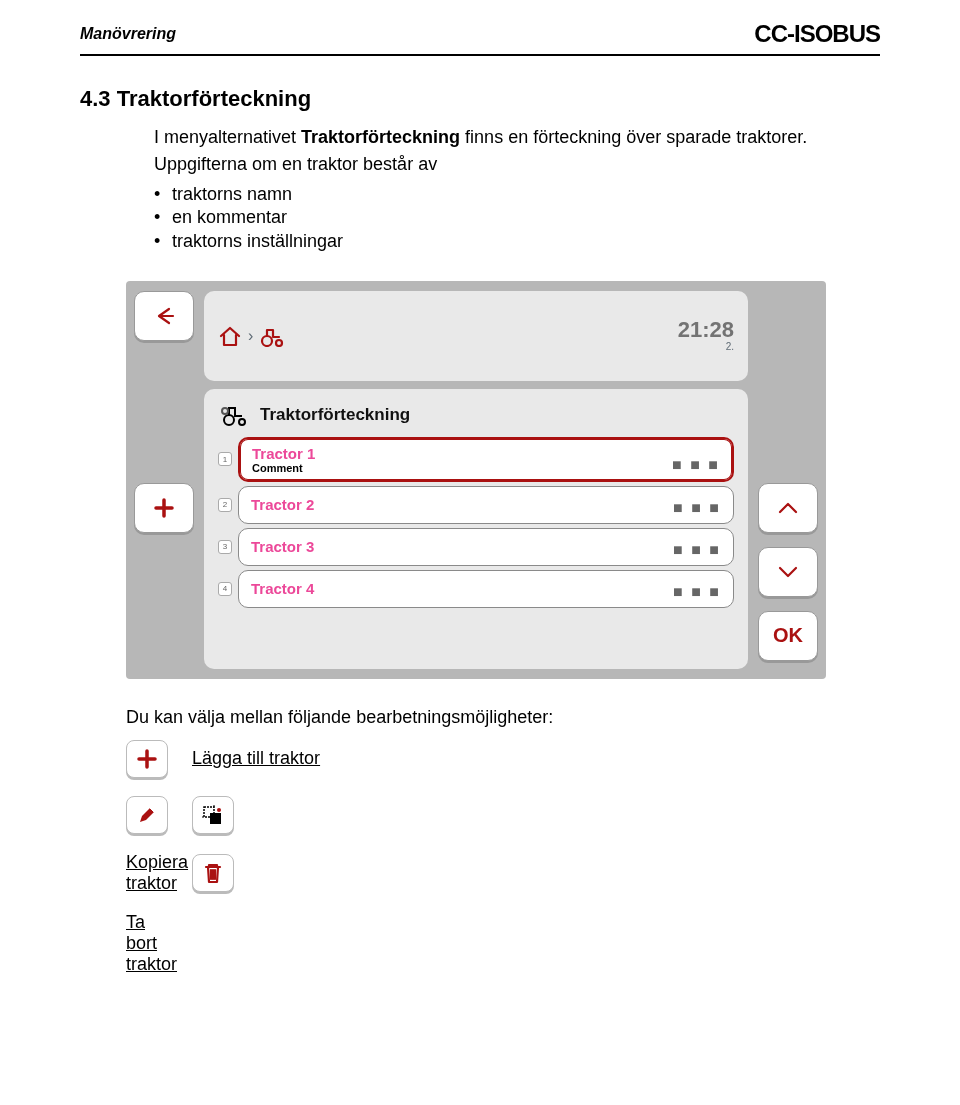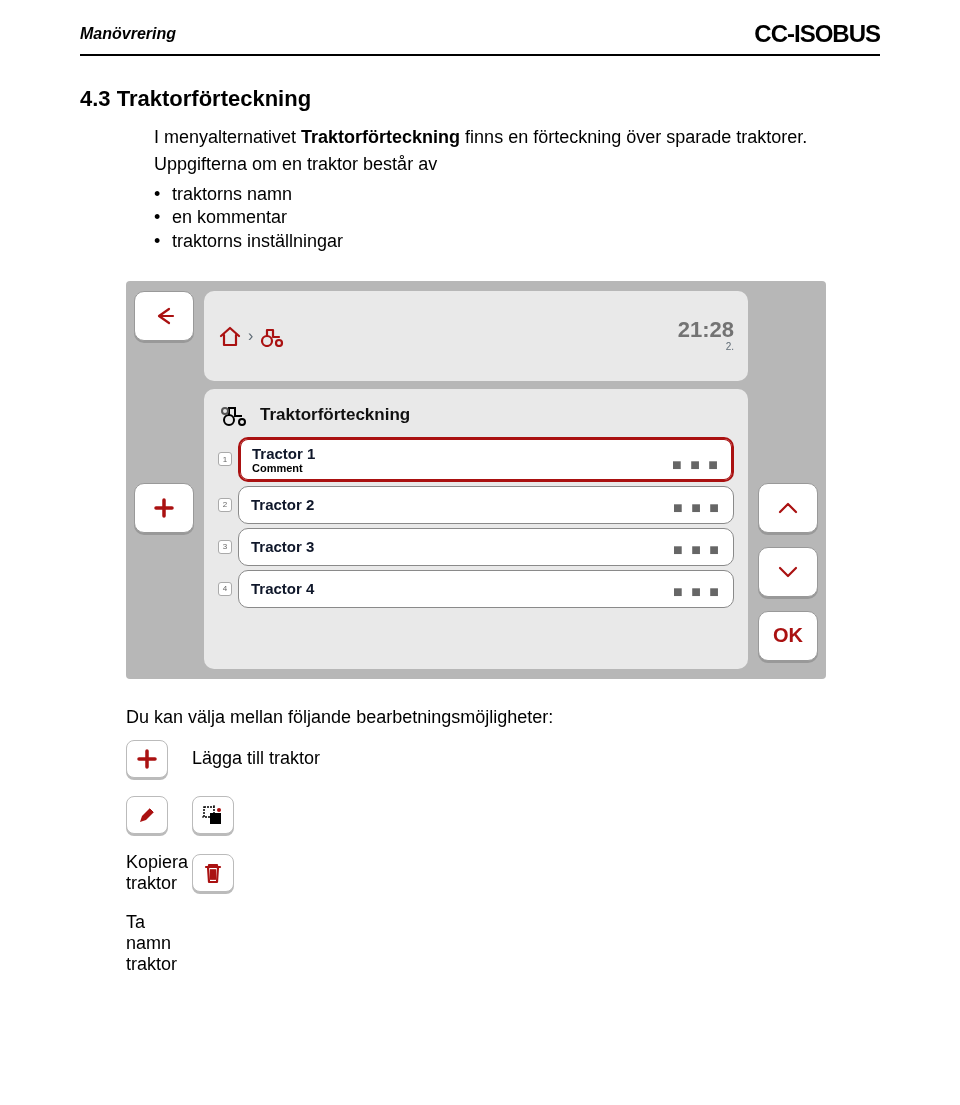--- a/index.html
+++ b/index.html
@@ -150,36 +150,37 @@
     padding: 6px 12px;
     display: flex;
     justify-content: space-between;
     align-items: center;
     min-height: 38px;
   }
   .list-row.selected {
     border: 2px solid #a11;
     box-shadow: inset 0 0 0 1px #a11;
   }
-  .row-title { color: #0f172a; font-weight: bold; font-size: 15px; }
+  .row-title { color: #ec4899; font-weight: bold; font-size: 15px; }
   .row-sub { color: #000; font-weight: bold; font-size: 11px; }
   .dots { color: #666; font-size: 16px; letter-spacing: 2px; align-self: flex-end; }
   
   svg { display: block; }
   .icon-red { stroke: #a11; fill: none; stroke-width: 2.2; stroke-linecap: round; stroke-linejoin: round; }
   .icon-red-fill { fill: #a11; }
   
   .opts-intro { font-size: 18px; margin-left: 46px; }
   .opt-list {
     margin: 12px 0 0 46px;
     display: grid;
     grid-template-columns: 48px 1fr;
     row-gap: 18px;
     column-gap: 18px;
     align-items: center;
+    text-decoration: underline;
   }
   .opt-key {
     width: 42px; height: 38px;
     border: 1px solid #bbb;
     border-radius: 8px;
     background: #fff;
     box-shadow: 0 2px 0 #bbb;
     display: flex; align-items: center; justify-content: center;
   }
   .opt-label { font-size: 18px; }
@@ -346,15 +347,15 @@
 
     <div class="opt-key">
       <svg width="20" height="22">
           <g class="icon-red" fill="none">
             <path d="M3 5 H17 M6 5 V3 H14 V5"></path>
             <path d="M5 5 L6 20 H14 L15 5"></path>
             <path d="M8 8 V17 M10 8 V17 M12 8 V17"></path>
           </g>
         </svg>
     </div>
-    <div class="opt-label">Ta namn traktor</div>
+    <div class="opt-label">Ta bort traktor</div>
   </div>
 </div>
 
 </body></html>

